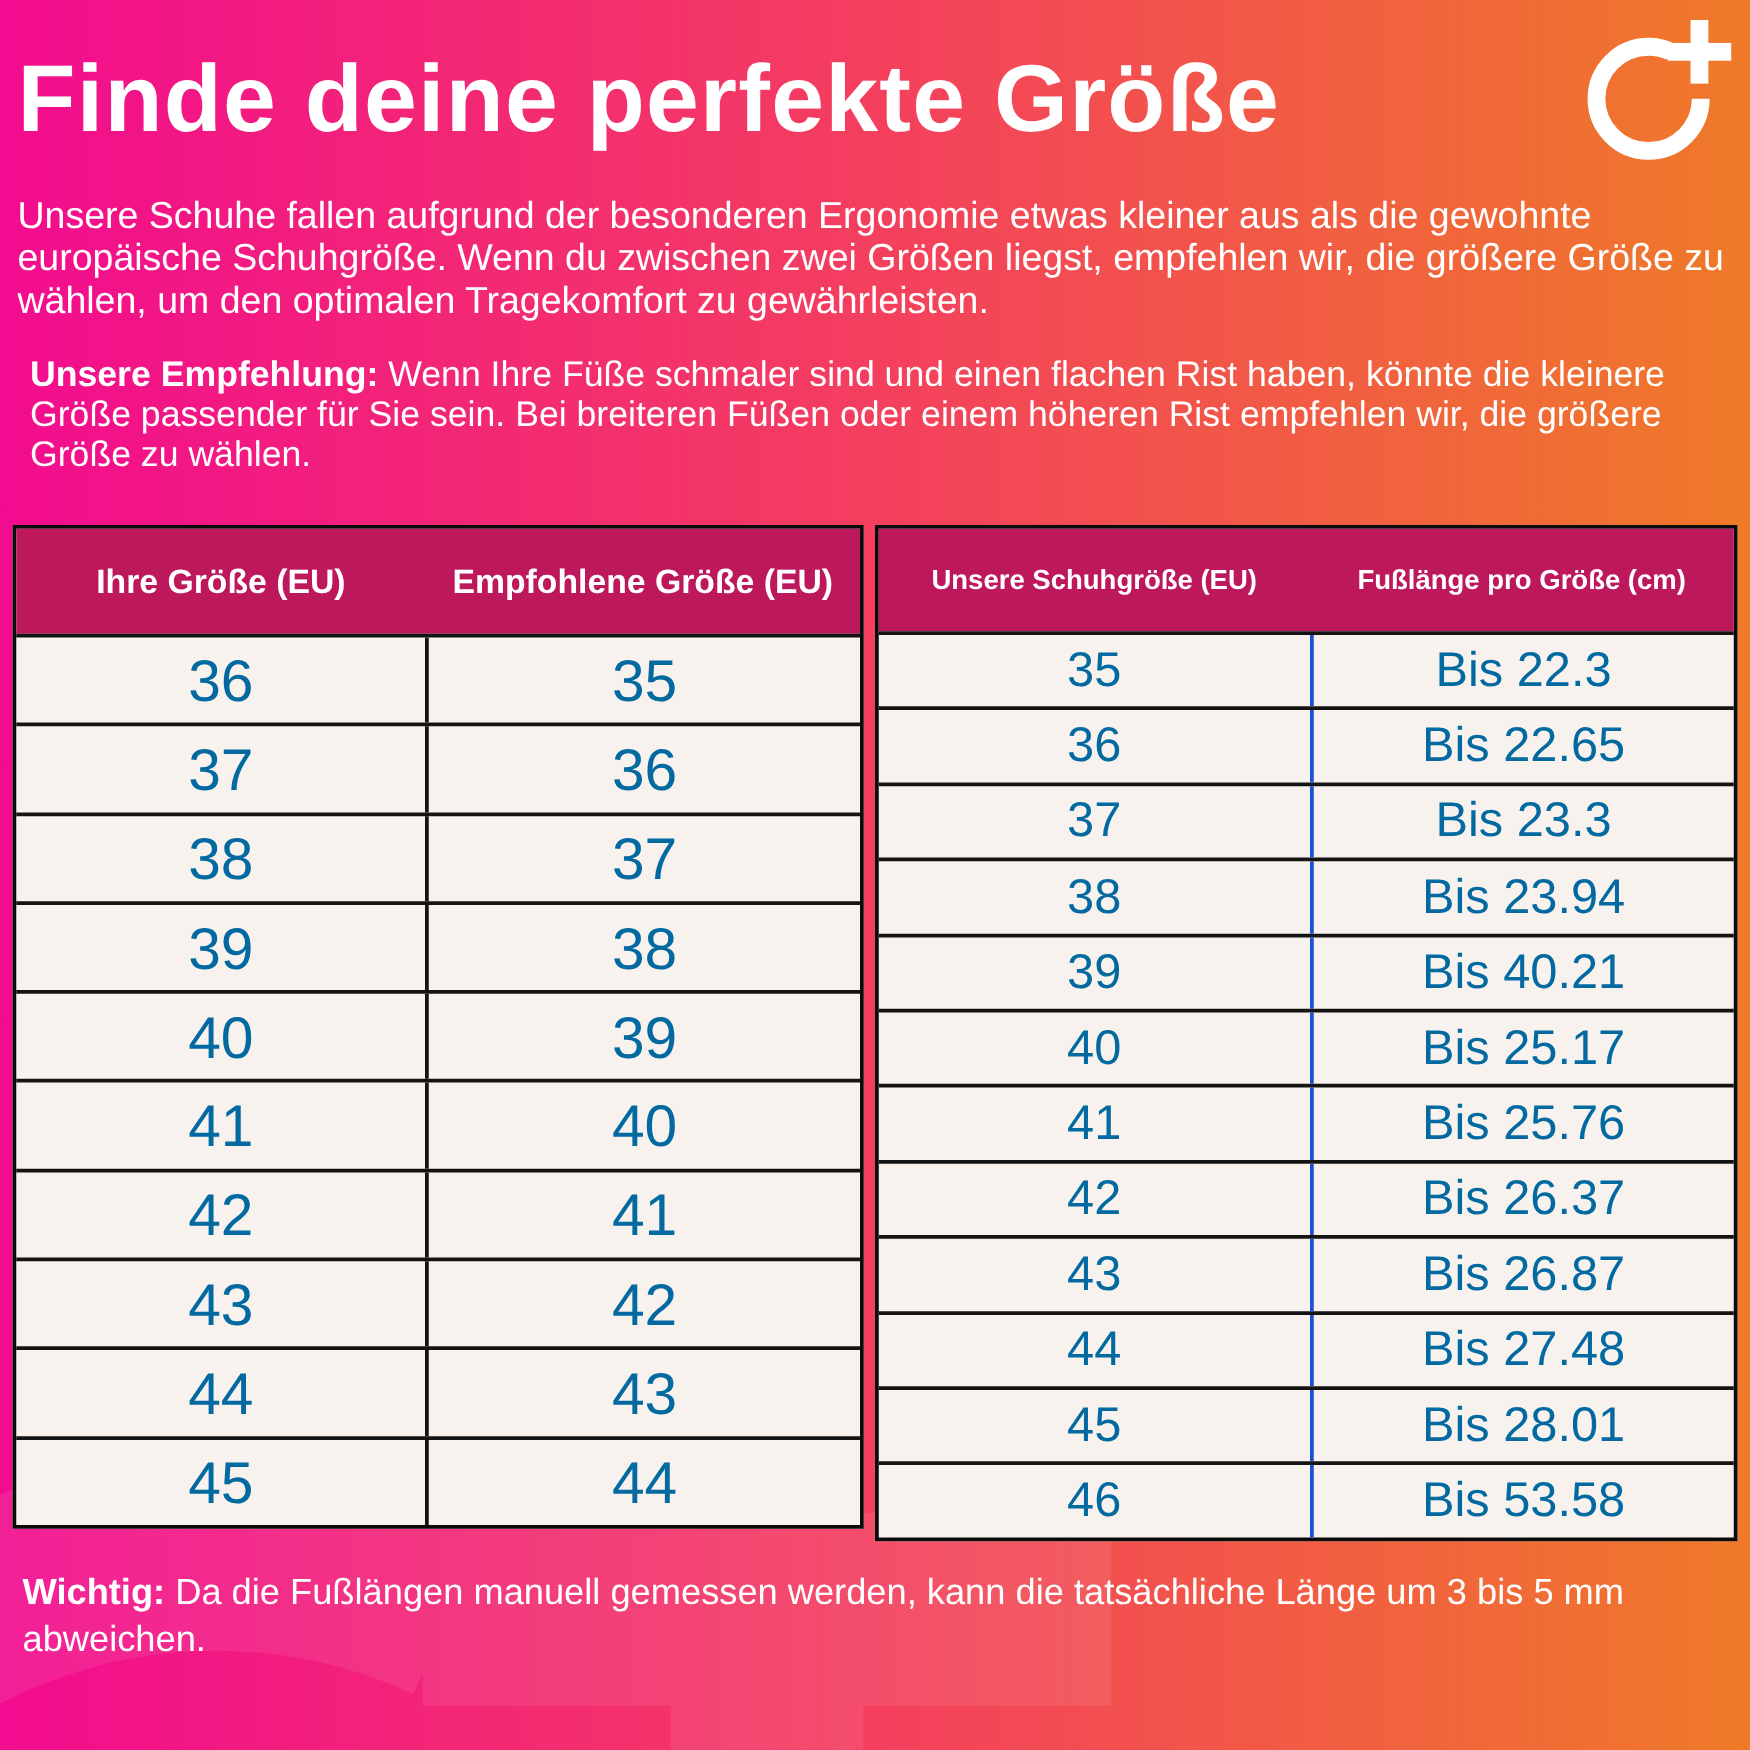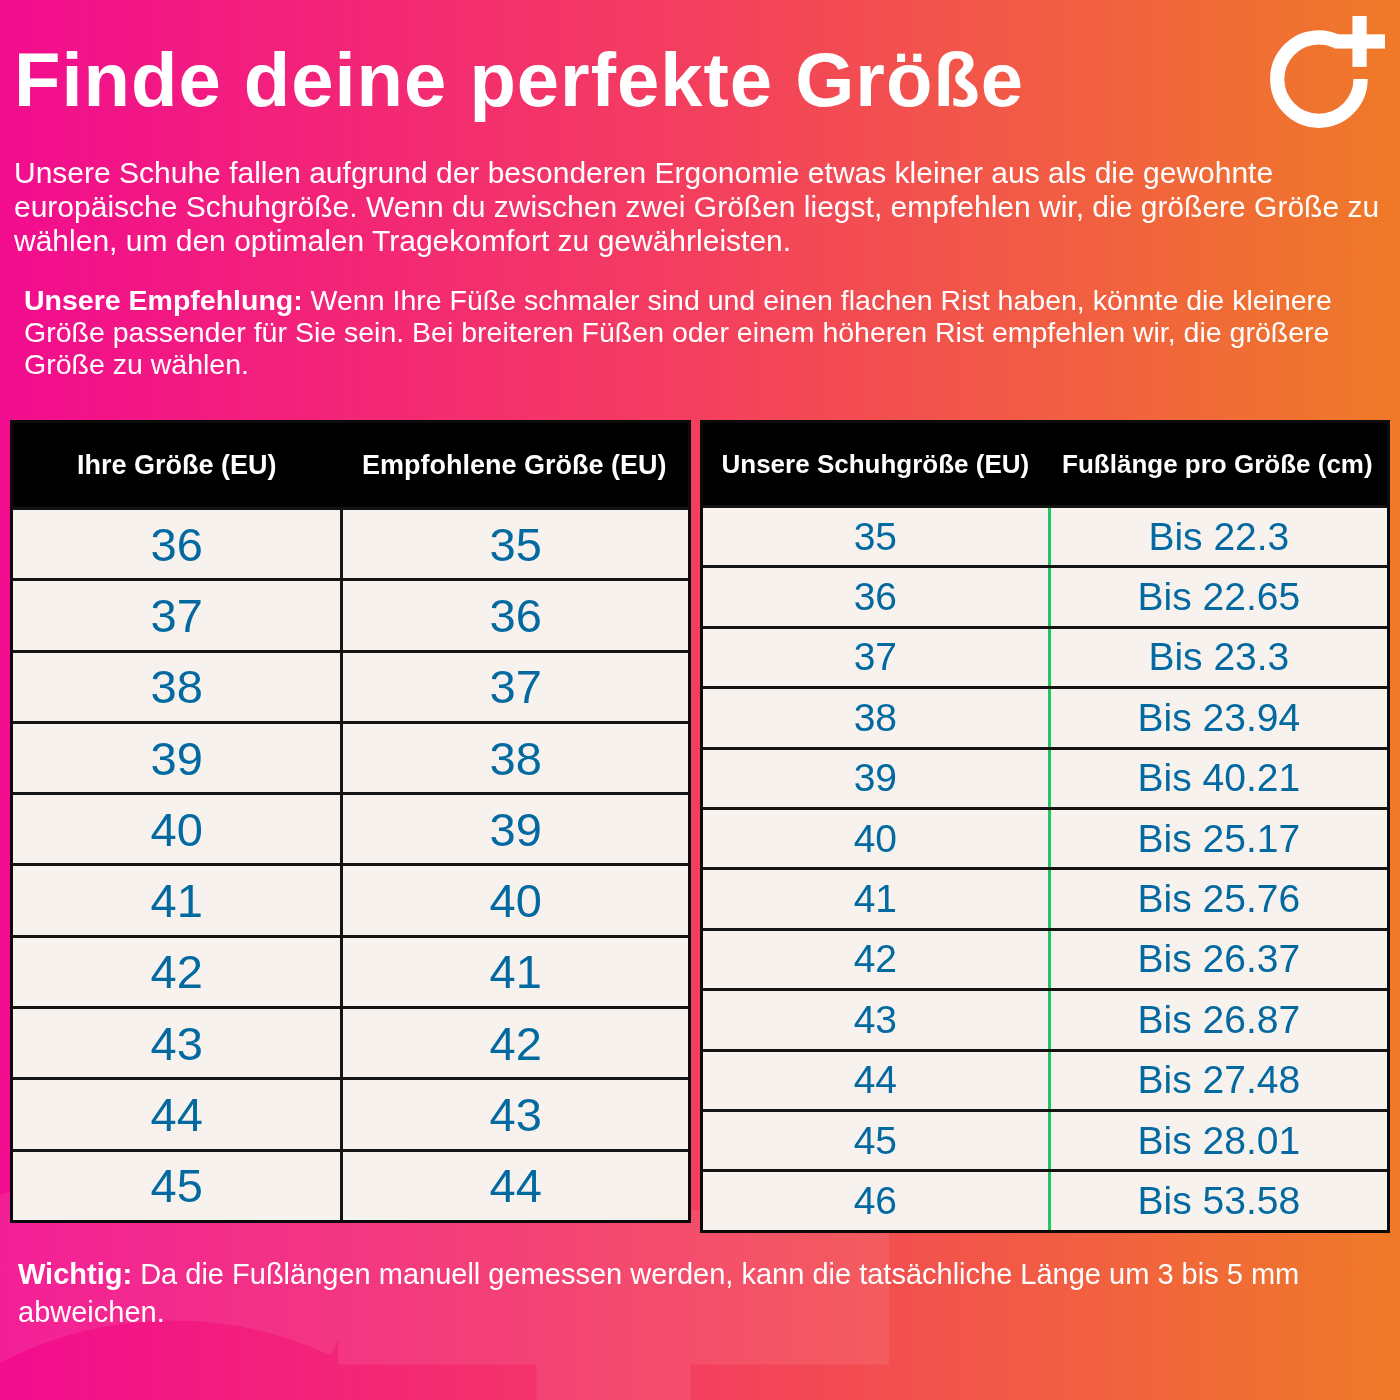--- a/index.html
+++ b/index.html
@@ -35,49 +35,49 @@
   
   .gtable{
     position:absolute;top:420px;
     border:3px solid #0b0b0b;
     background:#f8f2ee;
     box-sizing:border-box;
   }
   .gtable.left{left:10px;width:681px;}
   .gtable.right{left:700px;width:690px;}
   .thead{
-    display:flex;background:#000000;color:#ffffff;
+    display:flex;background:#be185d;color:#ffffff;
   }
   .gtable.left  .thead{height:84px;}
   .gtable.right .thead{height:82px;}
   .th{
     display:flex;align-items:center;justify-content:center;
     font-weight:bold;text-align:center;
   }
   .gtable.left  .th{font-size:27px;}
-  .gtable.right .th{font-size:26px;}
+  .gtable.right .th{font-size:22px;}
   .gtable.left  .th:first-child{width:48.5%;}
   .gtable.left  .th:last-child{width:51.5%;}
   .gtable.right .th:first-child{width:50.4%;}
   .gtable.right .th:last-child{width:49.6%;}
   .tr{
     display:flex;border-top:3px solid #141414;color:#0369a1;
   }
   .gtable.left  .tr{height:68.3px;}
   .gtable.right .tr{height:57.4px;}
   .td{
     display:flex;align-items:center;justify-content:center;
     box-sizing:border-box;
   }
   .gtable.left  .td{font-size:47px;}
   .gtable.right .td{font-size:39px;}
   .gtable.left  .td:first-child{width:48.5%;}
   .gtable.left  .td:last-child{width:51.5%;border-left:3px solid #141414;}
   .gtable.right .td:first-child{width:50.4%;}
-  .gtable.right .td:last-child{width:49.6%;border-left:3px solid #22c55e;}
+  .gtable.right .td:last-child{width:49.6%;border-left:3px solid #1d4ed8;}
   
   .note{
     position:absolute;left:18px;top:1256px;width:1350px;
     font-size:29px;line-height:1.3;margin:0;
   }
   .note b{font-weight:bold;}
 </style>
 </head>
 <body>
 

